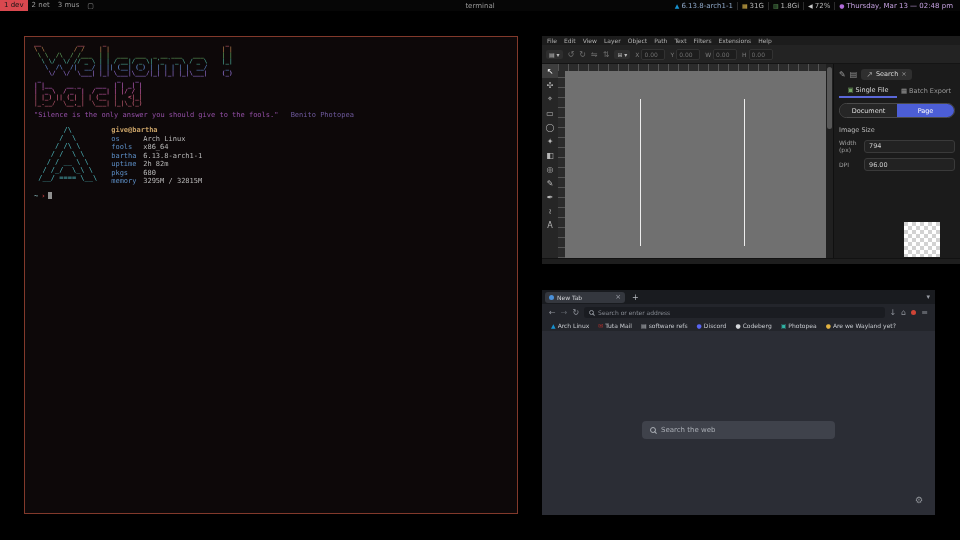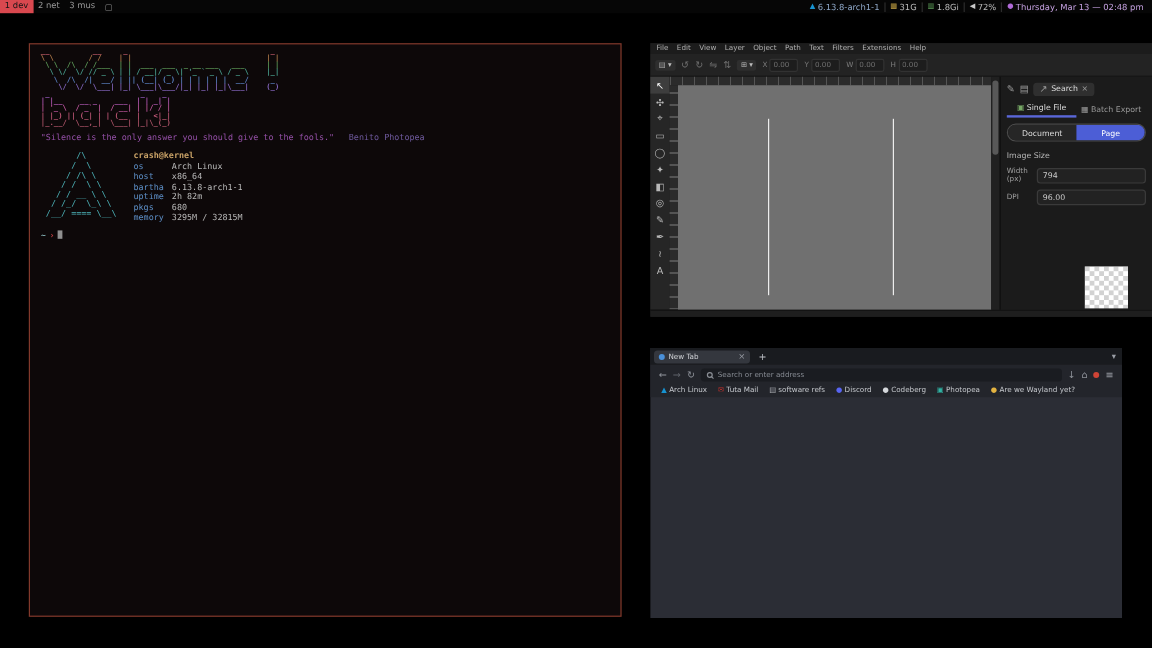--- a/index.html
+++ b/index.html
@@ -134,20 +134,21 @@
 </head>
 <body>
 
 <div id="topbar">
   <div id="ws-box">
     <span class="ws" style="background: rgb(217, 72, 79); color: rgb(20, 20, 20);">1 dev</span>
       <span class="ws" style="background: transparent; color: rgb(154, 154, 154);">2 net</span>
       <span class="ws" style="background: transparent; color: rgb(154, 154, 154);">3 mus</span>
   </div>
   <span id="layout-sym">▢</span>
+  <span id="bar-title">terminal</span>
   <div id="modules">
     <span class="module">
       <span class="mi" style="color: rgb(23, 147, 209);">▲</span>
       <span class="mt" style="color: rgb(143, 168, 200);">6.13.8-arch1-1</span>
     </span>
       <span class="module">
       <span class="mi" style="color: rgb(217, 179, 74);">▦</span>
       <span class="mt" style="color: rgb(185, 185, 185);">31G</span>
     </span>
       <span class="module">
@@ -185,26 +186,26 @@
   </div>
   <div id="fetch">
     <pre id="arch-logo">       /\
       /  \
      / /\ \
     / /  \ \
    / / __ \ \
   / /_/  \_\ \
  /__/ ==== \__\</pre>
     <div id="fetch-info">
-      <div id="fetch-title">crash@kernel</div>
+      <div id="fetch-title">give@bartha</div>
       <div class="frow">
         <span class="fl">os</span><span class="fv">Arch Linux</span>
       </div>
         <div class="frow">
-        <span class="fl">host</span><span class="fv">x86_64</span>
+        <span class="fl">fools</span><span class="fv">x86_64</span>
       </div>
         <div class="frow">
         <span class="fl">bartha</span><span class="fv">6.13.8-arch1-1</span>
       </div>
         <div class="frow">
         <span class="fl">uptime</span><span class="fv">2h 82m</span>
       </div>
         <div class="frow">
         <span class="fl">pkgs</span><span class="fv">680</span>
       </div>
@@ -370,13 +371,20 @@
     </span>
       <span class="bm">
       <span class="bi" style="color: rgb(48, 179, 164);">▣</span>
       <span>Photopea</span>
     </span>
       <span class="bm">
       <span class="bi" style="color: rgb(227, 179, 65);">●</span>
       <span>Are we Wayland yet?</span>
     </span>
   </div>
+  <div id="content">
+    <div id="websearch">
+      <span class="lens"></span>
+      <input placeholder="Search the web" style="">
+    </div>
+    <span id="content-gear">⚙</span>
+  </div>
 </div>
 
 </body></html>

